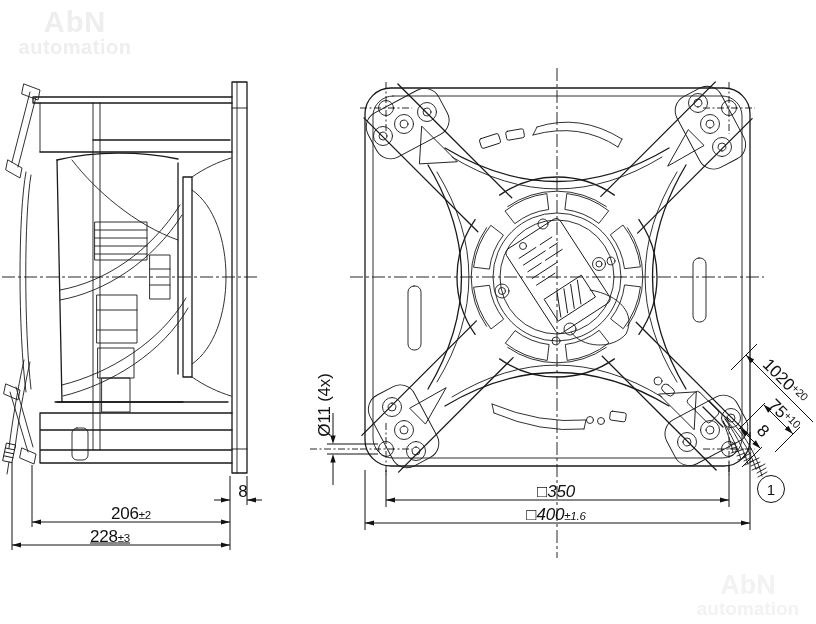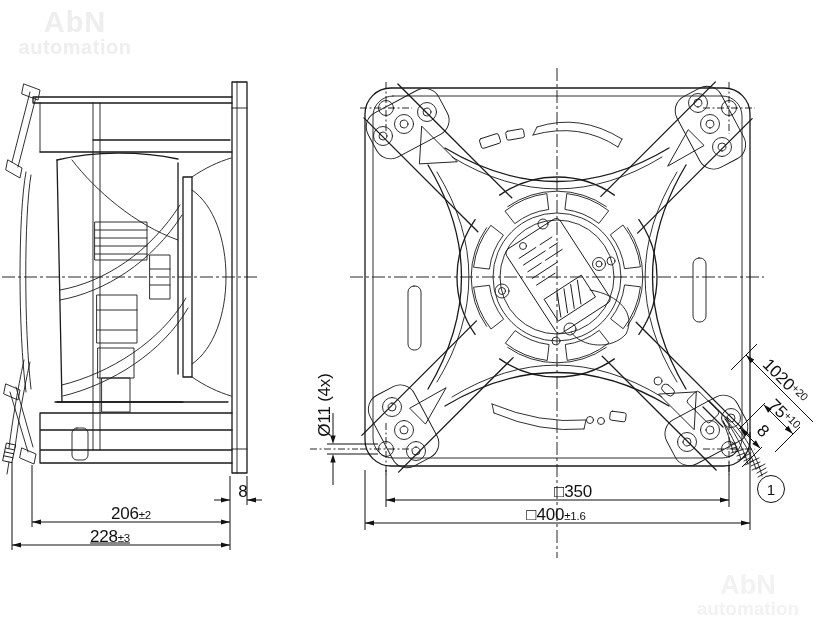--- a/index.html
+++ b/index.html
@@ -298,22 +298,22 @@
         <path class="dim" d="M740,428 L760.5,448.5"></path>
         <path class="arr" d="M740,428 L748.2,432.6 L744.6,436.2 Z M760.5,448.5 L752.3,443.9 L755.9,440.3 Z"></path>
       </g>
     </g>
   </svg>
 
   <div class="lbl" style="left:131px;top:513px;"><span>206</span><span class="tol">±2</span></div>
   <div class="lbl" style="left:110px;top:536px;text-decoration:underline;"><span>228</span><span class="tol">±3</span></div>
   <div class="lbl" style="left:243px;top:491px;"><span>8</span></div>
 
-  <div class="lbl" style="left:573px;top:491px;"><span>□350</span></div>
-  <div class="lbl" style="left:556px;top:514px;"><span>□400</span><span class="tol">±1.6</span></div>
+  <div class="lbl" style="left:556px;top:491px;font-style:italic;"><span>□350</span></div>
+  <div class="lbl" style="left:556px;top:514px;font-style:italic;"><span>□400</span><span class="tol">±1.6</span></div>
   <div class="lbl rot90" style="left:324px;top:405px;"><span>Ø11 (4x)</span></div>
   <div class="lbl rot45" style="left:785px;top:381px;"><span>1020</span><span class="sup">+20</span></div>
   <div class="lbl rot45" style="left:784px;top:415px;"><span>75</span><span class="sup">+10</span></div>
   <div class="lbl rot45" style="left:763px;top:431px;"><span>8</span></div>
 
   <div id="balloon" style="left:771px;top:489px;">
       <span>1</span>
     </div>
 
 </div>

